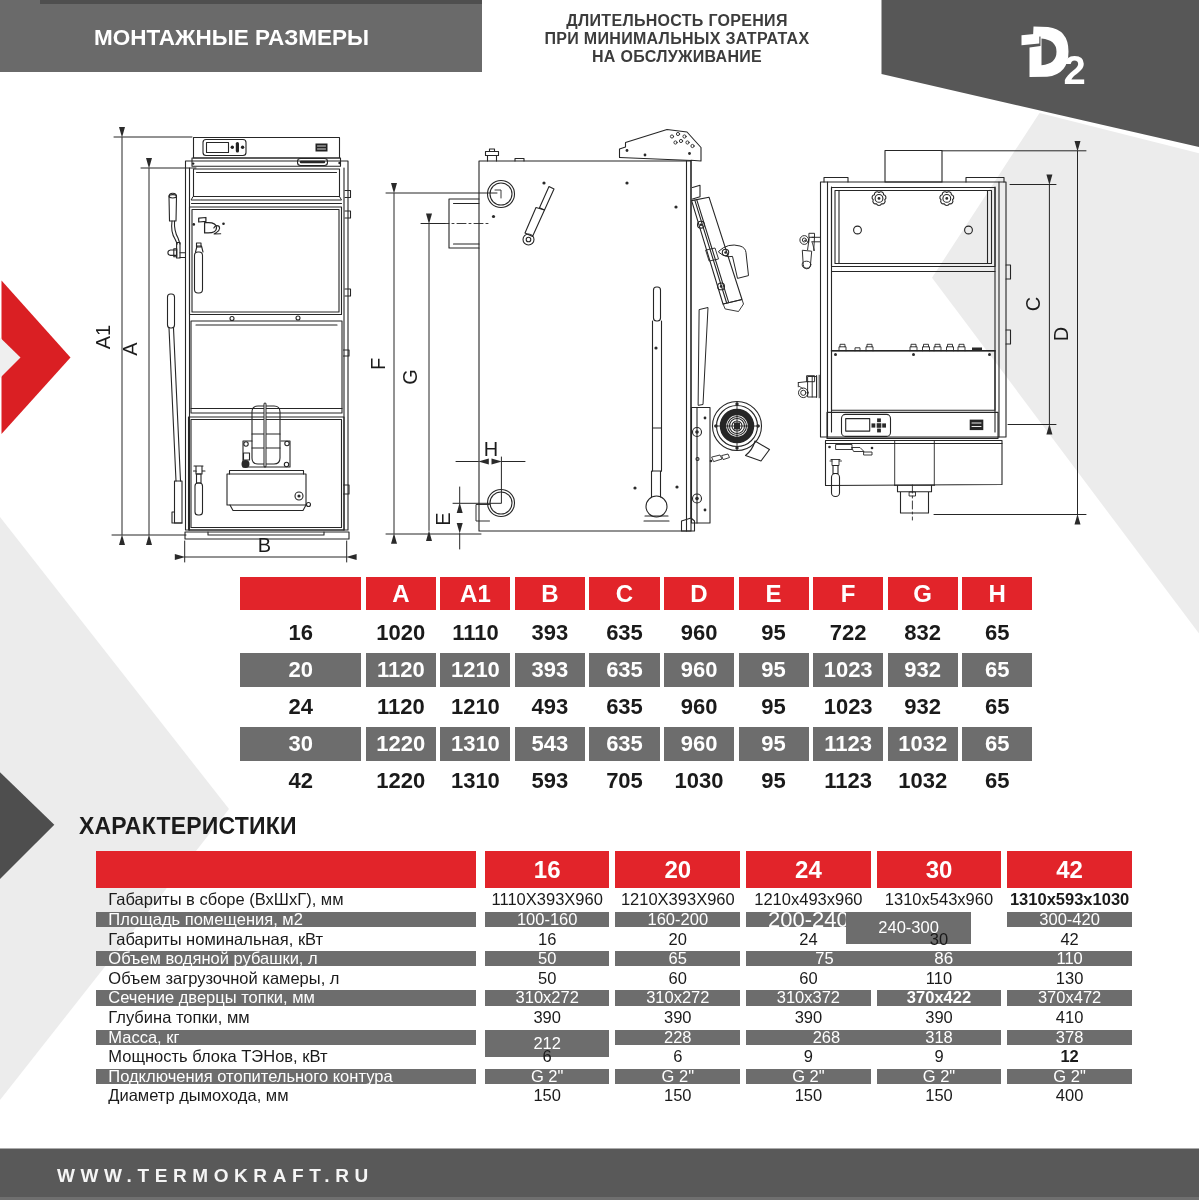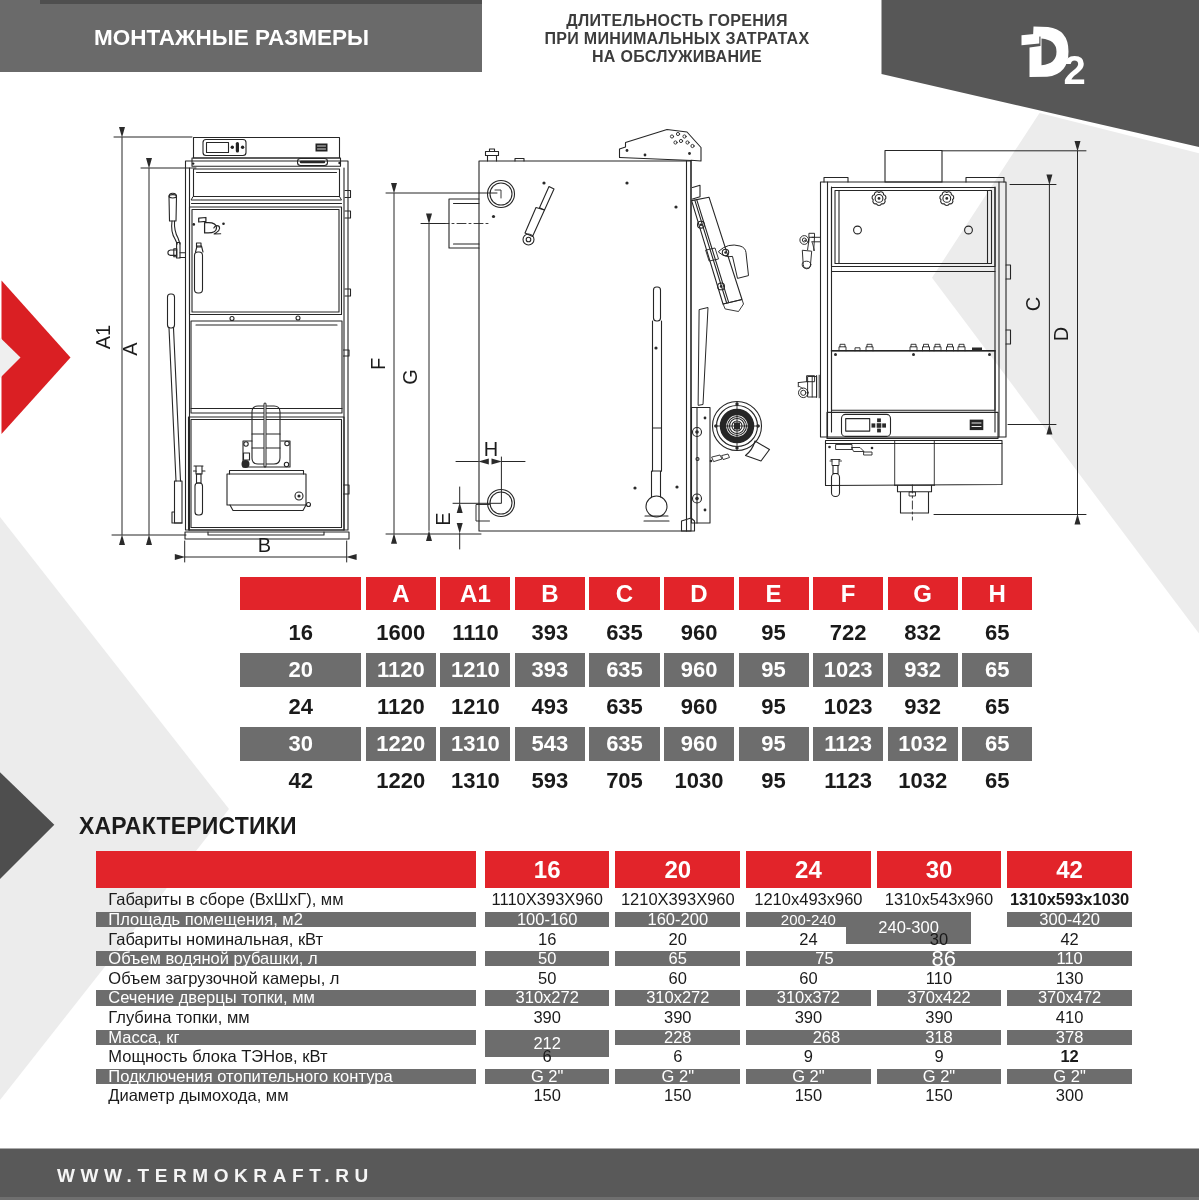--- a/index.html
+++ b/index.html
@@ -434,21 +434,21 @@
       <div class="cell redc" style="left: 274.85px; width: 70.2px; height: 32.5px; top: 0px; font-size: 24px;">B</div>
       <div class="cell redc" style="left: 349.4px; width: 70.2px; height: 32.5px; top: 0px; font-size: 24px;">C</div>
       <div class="cell redc" style="left: 423.95px; width: 70.2px; height: 32.5px; top: 0px; font-size: 24px;">D</div>
       <div class="cell redc" style="left: 498.5px; width: 70.2px; height: 32.5px; top: 0px; font-size: 24px;">E</div>
       <div class="cell redc" style="left: 573.05px; width: 70.2px; height: 32.5px; top: 0px; font-size: 24px;">F</div>
       <div class="cell redc" style="left: 647.6px; width: 70.2px; height: 32.5px; top: 0px; font-size: 24px;">G</div>
       <div class="cell redc" style="left: 722.15px; width: 70.2px; height: 32.5px; top: 0px; font-size: 24px;">H</div>
     </div>
     <div class="row" style="position: absolute; top: 36.8px;">
       <div class="cell whitec" style="left: 0px; width: 121.4px; height: 34px; top: 1.5px; font-size: 22px;">16</div>
-      <div class="cell whitec" style="left: 125.75px; width: 70.2px; height: 34px; top: 1.5px; font-size: 22px;">1600</div>
+      <div class="cell whitec" style="left: 125.75px; width: 70.2px; height: 34px; top: 1.5px; font-size: 22px;">1020</div>
       <div class="cell whitec" style="left: 200.3px; width: 70.2px; height: 34px; top: 1.5px; font-size: 22px;">1110</div>
       <div class="cell whitec" style="left: 274.85px; width: 70.2px; height: 34px; top: 1.5px; font-size: 22px;">393</div>
       <div class="cell whitec" style="left: 349.4px; width: 70.2px; height: 34px; top: 1.5px; font-size: 22px;">635</div>
       <div class="cell whitec" style="left: 423.95px; width: 70.2px; height: 34px; top: 1.5px; font-size: 22px;">960</div>
       <div class="cell whitec" style="left: 498.5px; width: 70.2px; height: 34px; top: 1.5px; font-size: 22px;">95</div>
       <div class="cell whitec" style="left: 573.05px; width: 70.2px; height: 34px; top: 1.5px; font-size: 22px;">722</div>
       <div class="cell whitec" style="left: 647.6px; width: 70.2px; height: 34px; top: 1.5px; font-size: 22px;">832</div>
       <div class="cell whitec" style="left: 722.15px; width: 70.2px; height: 34px; top: 1.5px; font-size: 22px;">65</div>
     </div>
     <div class="row" style="position: absolute; top: 73.8px;">
@@ -515,54 +515,54 @@
       <div class="cell whitec" style="left: 388.6px; width: 124.6px; height: 15.2px; top: 4.4px; font-size: 16.5px; font-weight: normal;">1110Х393Х960</div>
       <div class="cell whitec" style="left: 519.2px; width: 124.6px; height: 15.2px; top: 4.4px; font-size: 16.5px; font-weight: normal;">1210Х393Х960</div>
       <div class="cell whitec" style="left: 649.8px; width: 124.6px; height: 15.2px; top: 4.4px; font-size: 16.5px; font-weight: normal;">1210х493х960</div>
       <div class="cell whitec" style="left: 780.4px; width: 124.6px; height: 15.2px; top: 4.4px; font-size: 16.5px; font-weight: normal;">1310х543х960</div>
       <div class="cell whitec" style="left: 911px; width: 124.6px; height: 15.2px; top: 4.4px; font-size: 16.5px; font-weight: bold;">1310х593х1030</div>
     </div>
     <div style="position: absolute; top: 56.6px;">
       <div class="cell grayc t2lbl" style="left: 0px; width: 380px; height: 15.2px; top: 4.4px; font-size: 16.5px; font-weight: normal;">Площадь помещения, м2</div>
       <div class="cell grayc" style="left: 388.6px; width: 124.6px; height: 15.2px; top: 4.4px; font-size: 16.5px; font-weight: normal;">100-160</div>
       <div class="cell grayc" style="left: 519.2px; width: 124.6px; height: 15.2px; top: 4.4px; font-size: 16.5px; font-weight: normal;">160-200</div>
-      <div class="cell grayc" style="left: 649.8px; width: 124.6px; height: 15.2px; top: 4.4px; font-size: 15px; font-weight: normal;">200-240</div>
+      <div class="cell grayc" style="left: 649.8px; width: 124.6px; height: 15.2px; top: 4.4px; font-size: 22px; font-weight: normal;">200-240</div>
       <div class="cell grayc" style="left: 750px; width: 124.6px; height: 32px; top: 4.4px; font-size: 16.5px; font-weight: normal;">240-300</div>
       <div class="cell grayc" style="left: 911px; width: 124.6px; height: 15.2px; top: 4.4px; font-size: 16.5px; font-weight: normal;">300-420</div>
     </div>
     <div style="position: absolute; top: 76.2px;">
       <div class="cell whitec t2lbl" style="left: 0px; width: 380px; height: 15.2px; top: 4.4px; font-size: 16.5px; font-weight: normal;">Габариты номинальная, кВт</div>
       <div class="cell whitec" style="left: 388.6px; width: 124.6px; height: 15.2px; top: 4.4px; font-size: 16.5px; font-weight: normal;">16</div>
       <div class="cell whitec" style="left: 519.2px; width: 124.6px; height: 15.2px; top: 4.4px; font-size: 16.5px; font-weight: normal;">20</div>
       <div class="cell whitec" style="left: 649.8px; width: 124.6px; height: 15.2px; top: 4.4px; font-size: 16.5px; font-weight: normal;">24</div>
       <div class="cell whitec" style="left: 780.4px; width: 124.6px; height: 15.2px; top: 4.4px; font-size: 16.5px; font-weight: normal;">30</div>
       <div class="cell whitec" style="left: 911px; width: 124.6px; height: 15.2px; top: 4.4px; font-size: 16.5px; font-weight: normal;">42</div>
     </div>
     <div style="position: absolute; top: 95.8px;">
       <div class="cell grayc t2lbl" style="left: 0px; width: 380px; height: 15.2px; top: 4.4px; font-size: 16.5px; font-weight: normal;">Объем водяной рубашки, л</div>
       <div class="cell grayc" style="left: 388.6px; width: 124.6px; height: 15.2px; top: 4.4px; font-size: 16.5px; font-weight: normal;">50</div>
       <div class="cell grayc" style="left: 519.2px; width: 124.6px; height: 15.2px; top: 4.4px; font-size: 16.5px; font-weight: normal;">65</div>
       <div class="cell grayc" style="left: 649.8px; width: 124.6px; height: 15.2px; top: 4.4px; font-size: 16.5px; font-weight: normal; padding-left: 16px;">75</div>
-      <div class="cell grayc" style="left: 780.4px; width: 134px; height: 15.2px; top: 4.4px; font-size: 22px; font-weight: normal;">86</div>
+      <div class="cell grayc" style="left: 780.4px; width: 134px; height: 15.2px; top: 4.4px; font-size: 17px; font-weight: normal;">86</div>
       <div class="cell grayc" style="left: 911px; width: 124.6px; height: 15.2px; top: 4.4px; font-size: 16.5px; font-weight: normal;">110</div>
     </div>
     <div style="position: absolute; top: 115.4px;">
       <div class="cell whitec t2lbl" style="left: 0px; width: 380px; height: 15.2px; top: 4.4px; font-size: 16.5px; font-weight: normal;">Объем загрузочной камеры, л</div>
       <div class="cell whitec" style="left: 388.6px; width: 124.6px; height: 15.2px; top: 4.4px; font-size: 16.5px; font-weight: normal;">50</div>
       <div class="cell whitec" style="left: 519.2px; width: 124.6px; height: 15.2px; top: 4.4px; font-size: 16.5px; font-weight: normal;">60</div>
       <div class="cell whitec" style="left: 649.8px; width: 124.6px; height: 15.2px; top: 4.4px; font-size: 16.5px; font-weight: normal;">60</div>
       <div class="cell whitec" style="left: 780.4px; width: 124.6px; height: 15.2px; top: 4.4px; font-size: 16.5px; font-weight: normal;">110</div>
       <div class="cell whitec" style="left: 911px; width: 124.6px; height: 15.2px; top: 4.4px; font-size: 16.5px; font-weight: normal;">130</div>
     </div>
     <div style="position: absolute; top: 135px;">
       <div class="cell grayc t2lbl" style="left: 0px; width: 380px; height: 15.2px; top: 4.4px; font-size: 16.5px; font-weight: normal;">Сечение дверцы топки, мм</div>
       <div class="cell grayc" style="left: 388.6px; width: 124.6px; height: 15.2px; top: 4.4px; font-size: 16.5px; font-weight: normal;">310х272</div>
       <div class="cell grayc" style="left: 519.2px; width: 124.6px; height: 15.2px; top: 4.4px; font-size: 16.5px; font-weight: normal;">310х272</div>
       <div class="cell grayc" style="left: 649.8px; width: 124.6px; height: 15.2px; top: 4.4px; font-size: 16.5px; font-weight: normal;">310х372</div>
-      <div class="cell grayc" style="left: 780.4px; width: 124.6px; height: 15.2px; top: 4.4px; font-size: 16.5px; font-weight: normal;">370х422</div>
+      <div class="cell grayc" style="left: 780.4px; width: 124.6px; height: 15.2px; top: 4.4px; font-size: 16.5px; font-weight: bold;">370х422</div>
       <div class="cell grayc" style="left: 911px; width: 124.6px; height: 15.2px; top: 4.4px; font-size: 16.5px; font-weight: normal;">370х472</div>
     </div>
     <div style="position: absolute; top: 154.6px;">
       <div class="cell whitec t2lbl" style="left: 0px; width: 380px; height: 15.2px; top: 4.4px; font-size: 16.5px; font-weight: normal;">Глубина топки, мм</div>
       <div class="cell whitec" style="left: 388.6px; width: 124.6px; height: 15.2px; top: 4.4px; font-size: 16.5px; font-weight: normal;">390</div>
       <div class="cell whitec" style="left: 519.2px; width: 124.6px; height: 15.2px; top: 4.4px; font-size: 16.5px; font-weight: normal;">390</div>
       <div class="cell whitec" style="left: 649.8px; width: 124.6px; height: 15.2px; top: 4.4px; font-size: 16.5px; font-weight: normal;">390</div>
       <div class="cell whitec" style="left: 780.4px; width: 124.6px; height: 15.2px; top: 4.4px; font-size: 16.5px; font-weight: normal;">390</div>
       <div class="cell whitec" style="left: 911px; width: 124.6px; height: 15.2px; top: 4.4px; font-size: 16.5px; font-weight: normal;">410</div>
     </div>
@@ -589,15 +589,15 @@
       <div class="cell grayc" style="left: 649.8px; width: 124.6px; height: 15.2px; top: 4.4px; font-size: 16.5px; font-weight: normal;">G 2"</div>
       <div class="cell grayc" style="left: 780.4px; width: 124.6px; height: 15.2px; top: 4.4px; font-size: 16.5px; font-weight: normal;">G 2"</div>
       <div class="cell grayc" style="left: 911px; width: 124.6px; height: 15.2px; top: 4.4px; font-size: 16.5px; font-weight: normal;">G 2"</div>
     </div>
     <div style="position: absolute; top: 233px;">
       <div class="cell whitec t2lbl" style="left: 0px; width: 380px; height: 15.2px; top: 4.4px; font-size: 16.5px; font-weight: normal;">Диаметр дымохода, мм</div>
       <div class="cell whitec" style="left: 388.6px; width: 124.6px; height: 15.2px; top: 4.4px; font-size: 16.5px; font-weight: normal;">150</div>
       <div class="cell whitec" style="left: 519.2px; width: 124.6px; height: 15.2px; top: 4.4px; font-size: 16.5px; font-weight: normal;">150</div>
       <div class="cell whitec" style="left: 649.8px; width: 124.6px; height: 15.2px; top: 4.4px; font-size: 16.5px; font-weight: normal;">150</div>
       <div class="cell whitec" style="left: 780.4px; width: 124.6px; height: 15.2px; top: 4.4px; font-size: 16.5px; font-weight: normal;">150</div>
-      <div class="cell whitec" style="left: 911px; width: 124.6px; height: 15.2px; top: 4.4px; font-size: 16.5px; font-weight: normal;">300</div>
+      <div class="cell whitec" style="left: 911px; width: 124.6px; height: 15.2px; top: 4.4px; font-size: 16.5px; font-weight: normal;">400</div>
     </div>
   </div>
 
 </body></html>

